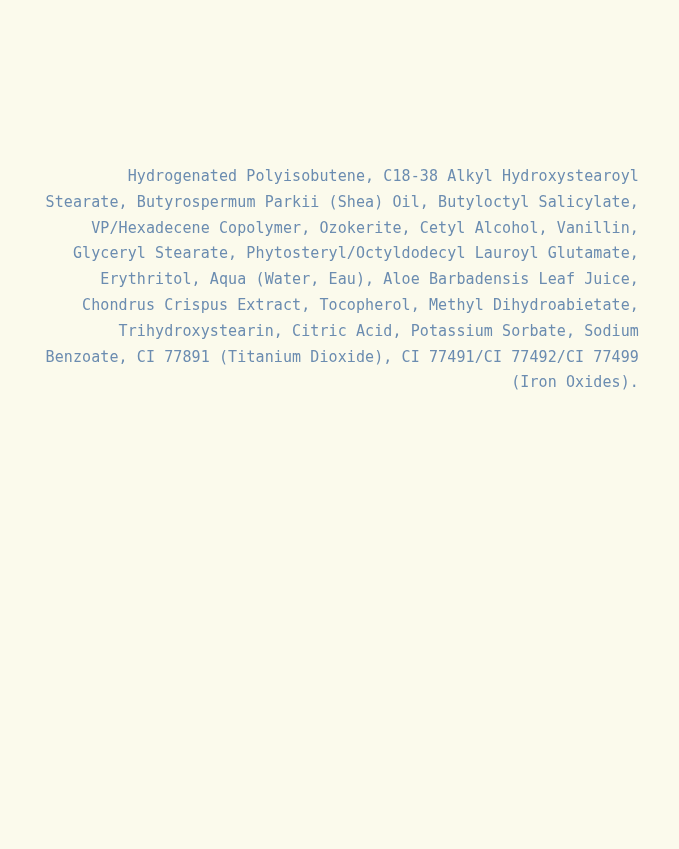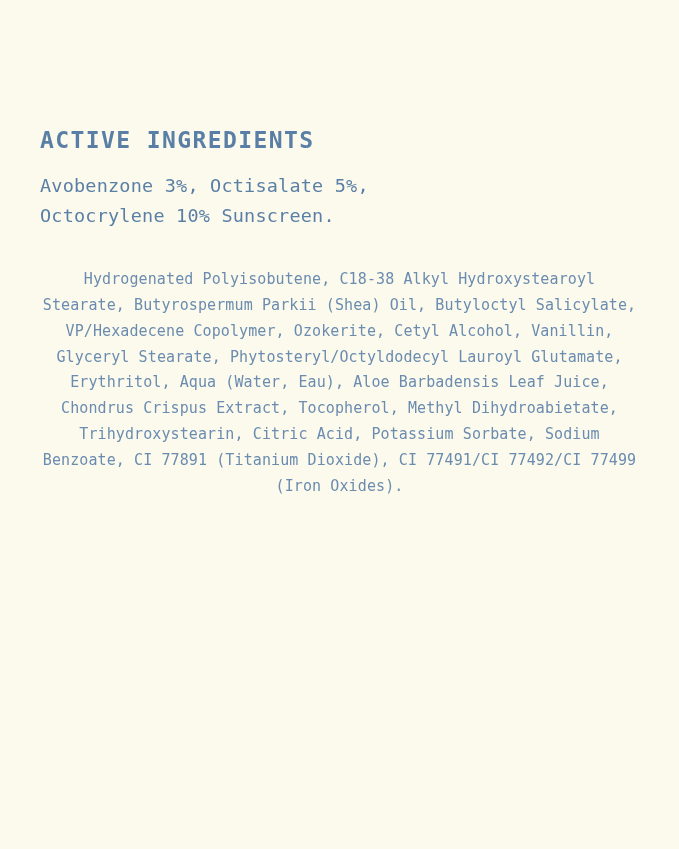--- a/index.html
+++ b/index.html
@@ -45,30 +45,26 @@
     margin-top: 36px;
   }
   .inactive-body {
     font-family: "DejaVu Sans Mono", monospace;
     font-size: 15px;
     line-height: 1.72;
     color: #6b8cb0;
     letter-spacing: 0.1px;
     margin: 0;
     max-width: 600px;
-    text-align: center;
+    text-align: right;
   }
 </style>
 </head>
 <body>
 
 <div class="page">
 
-  <div class="section section-active">
-    <h2 class="section-heading">ACTIVE INGREDIENTS</h2>
-    <p class="active-body">Avobenzone 3%, Octisalate 5%, Octocrylene 10% Sunscreen.</p>
-  </div>
 
   <div class="section section-inactive">
     <p class="inactive-body">Hydrogenated Polyisobutene, C18-38 Alkyl Hydroxystearoyl Stearate, Butyrospermum Parkii (Shea) Oil, Butyloctyl Salicylate, VP/Hexadecene Copolymer, Ozokerite, Cetyl Alcohol, Vanillin, Glyceryl Stearate, Phytosteryl/Octyldodecyl Lauroyl Glutamate, Erythritol, Aqua (Water, Eau), Aloe Barbadensis Leaf Juice, Chondrus Crispus Extract, Tocopherol, Methyl Dihydroabietate, Trihydroxystearin, Citric Acid, Potassium Sorbate, Sodium Benzoate, CI 77891 (Titanium Dioxide), CI 77491/CI 77492/CI 77499 (Iron Oxides).</p>
   </div>
 
 </div>
 
 </body></html>

